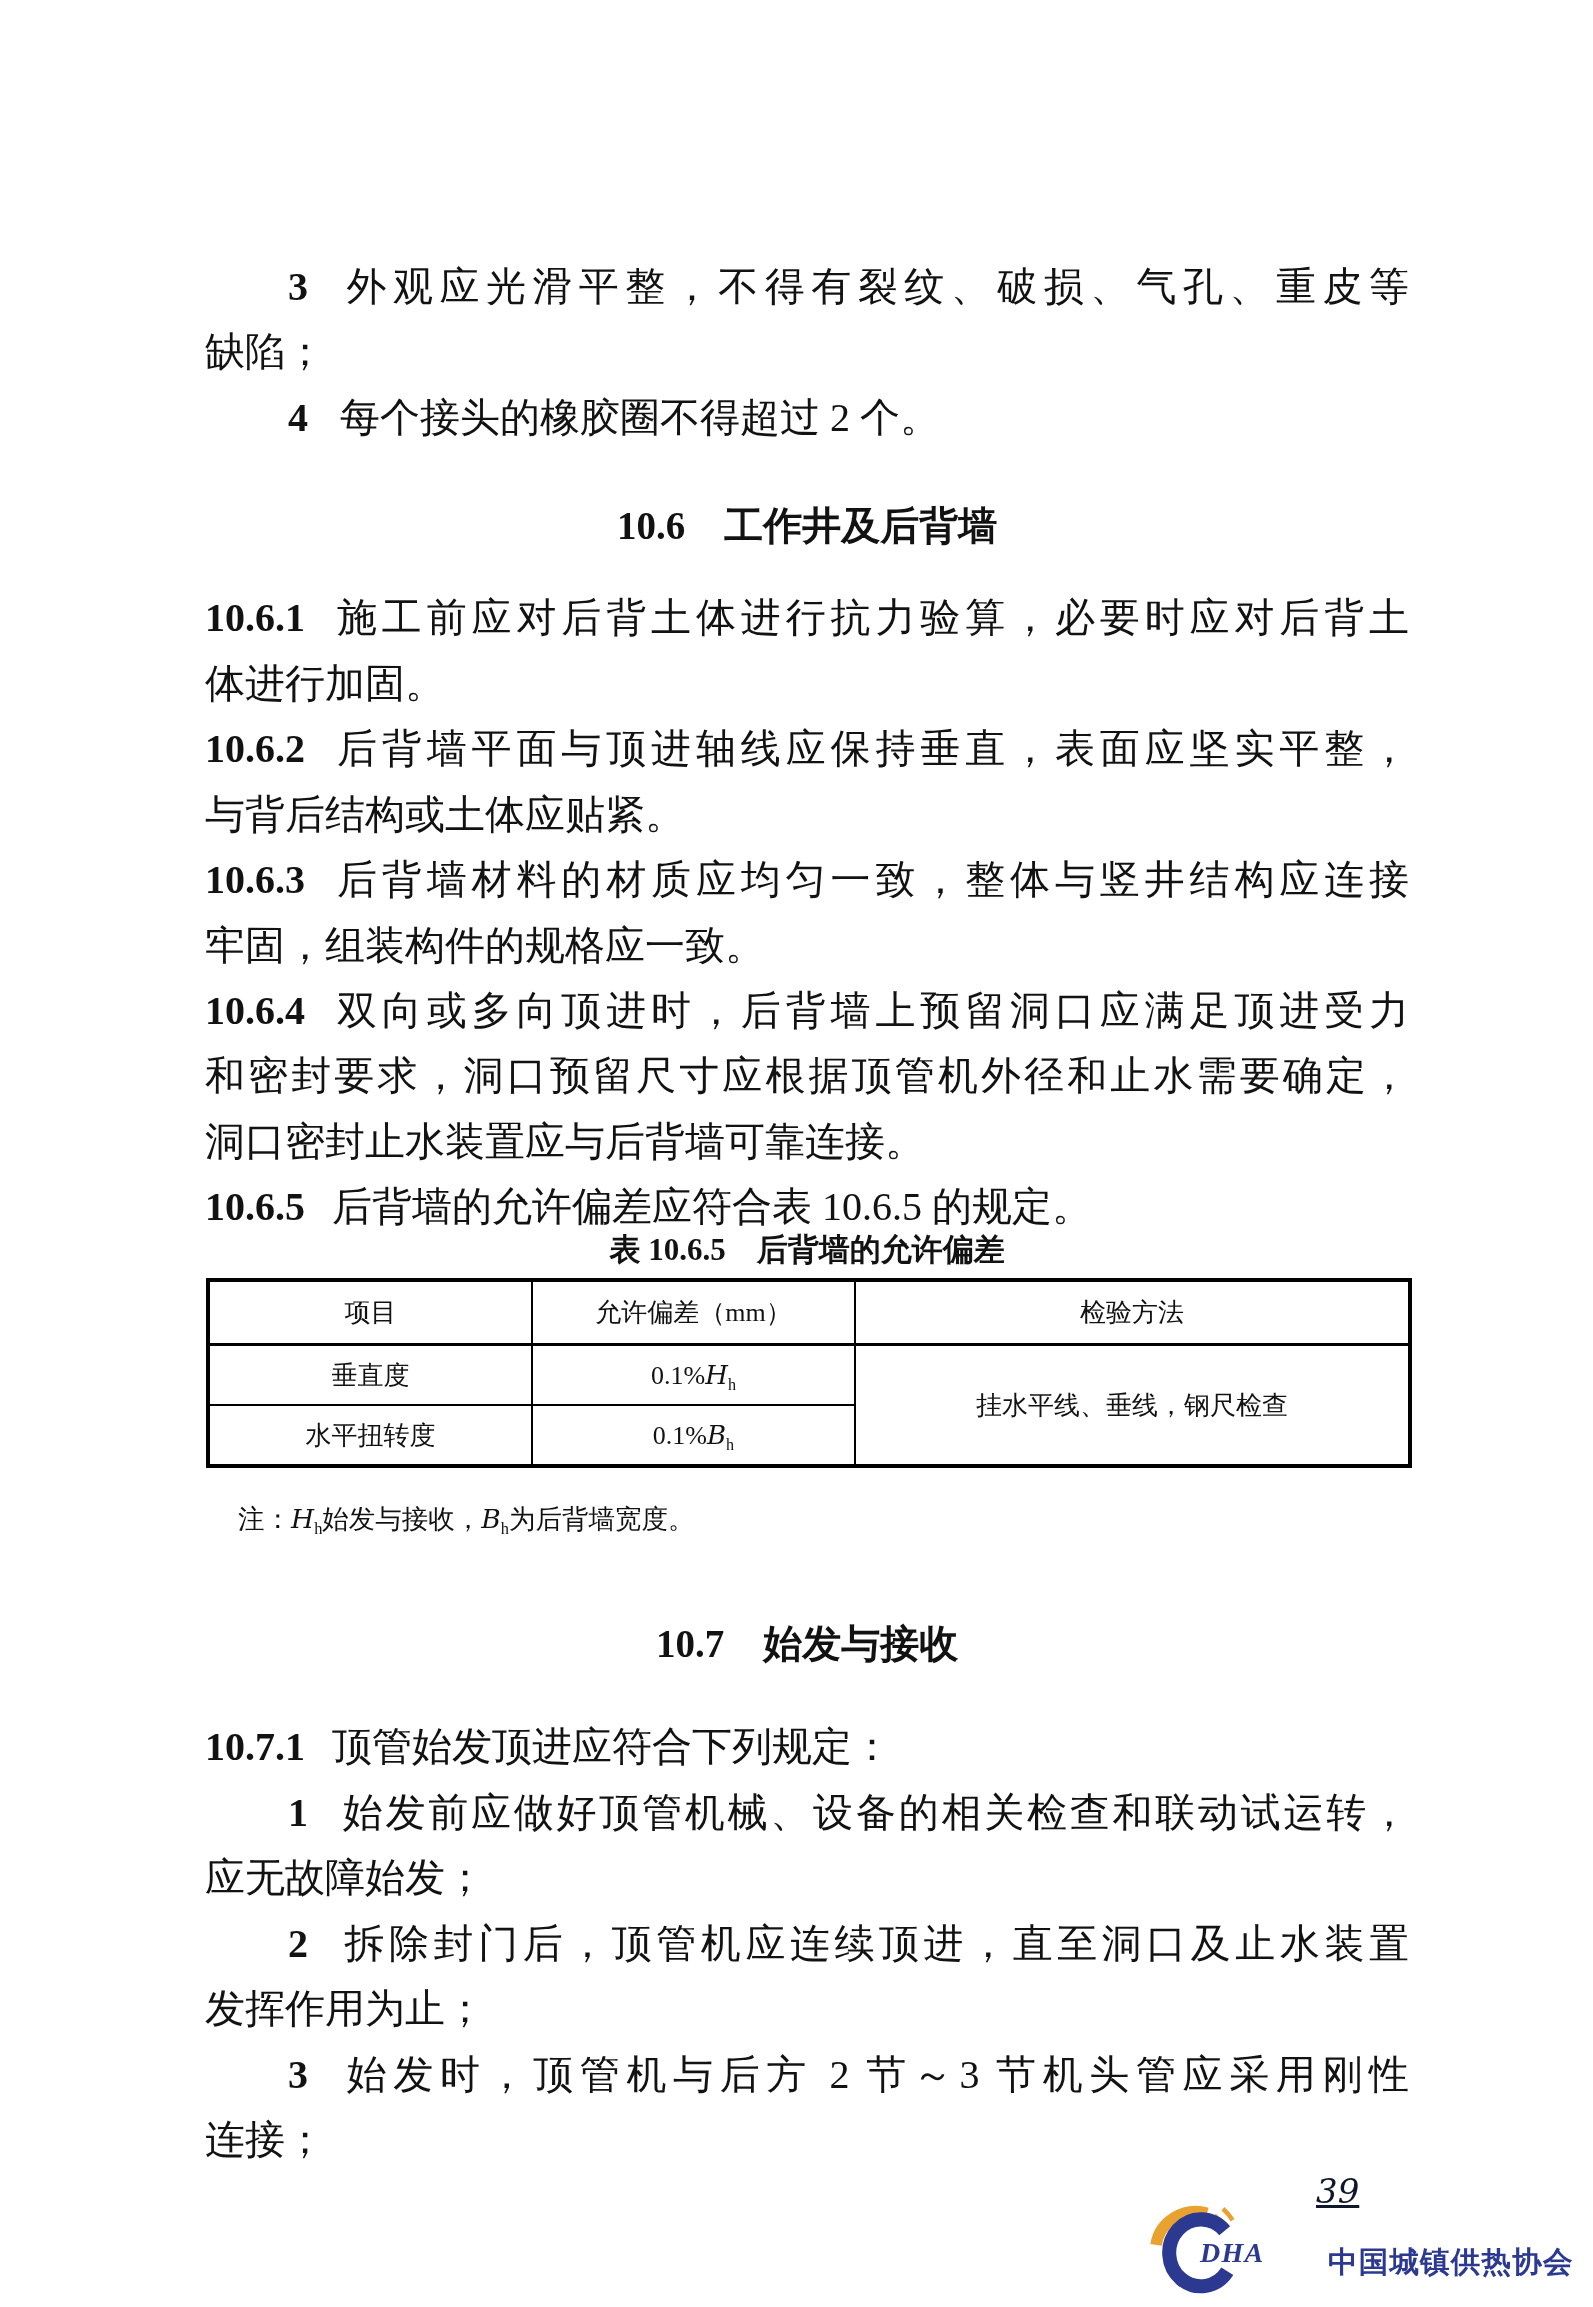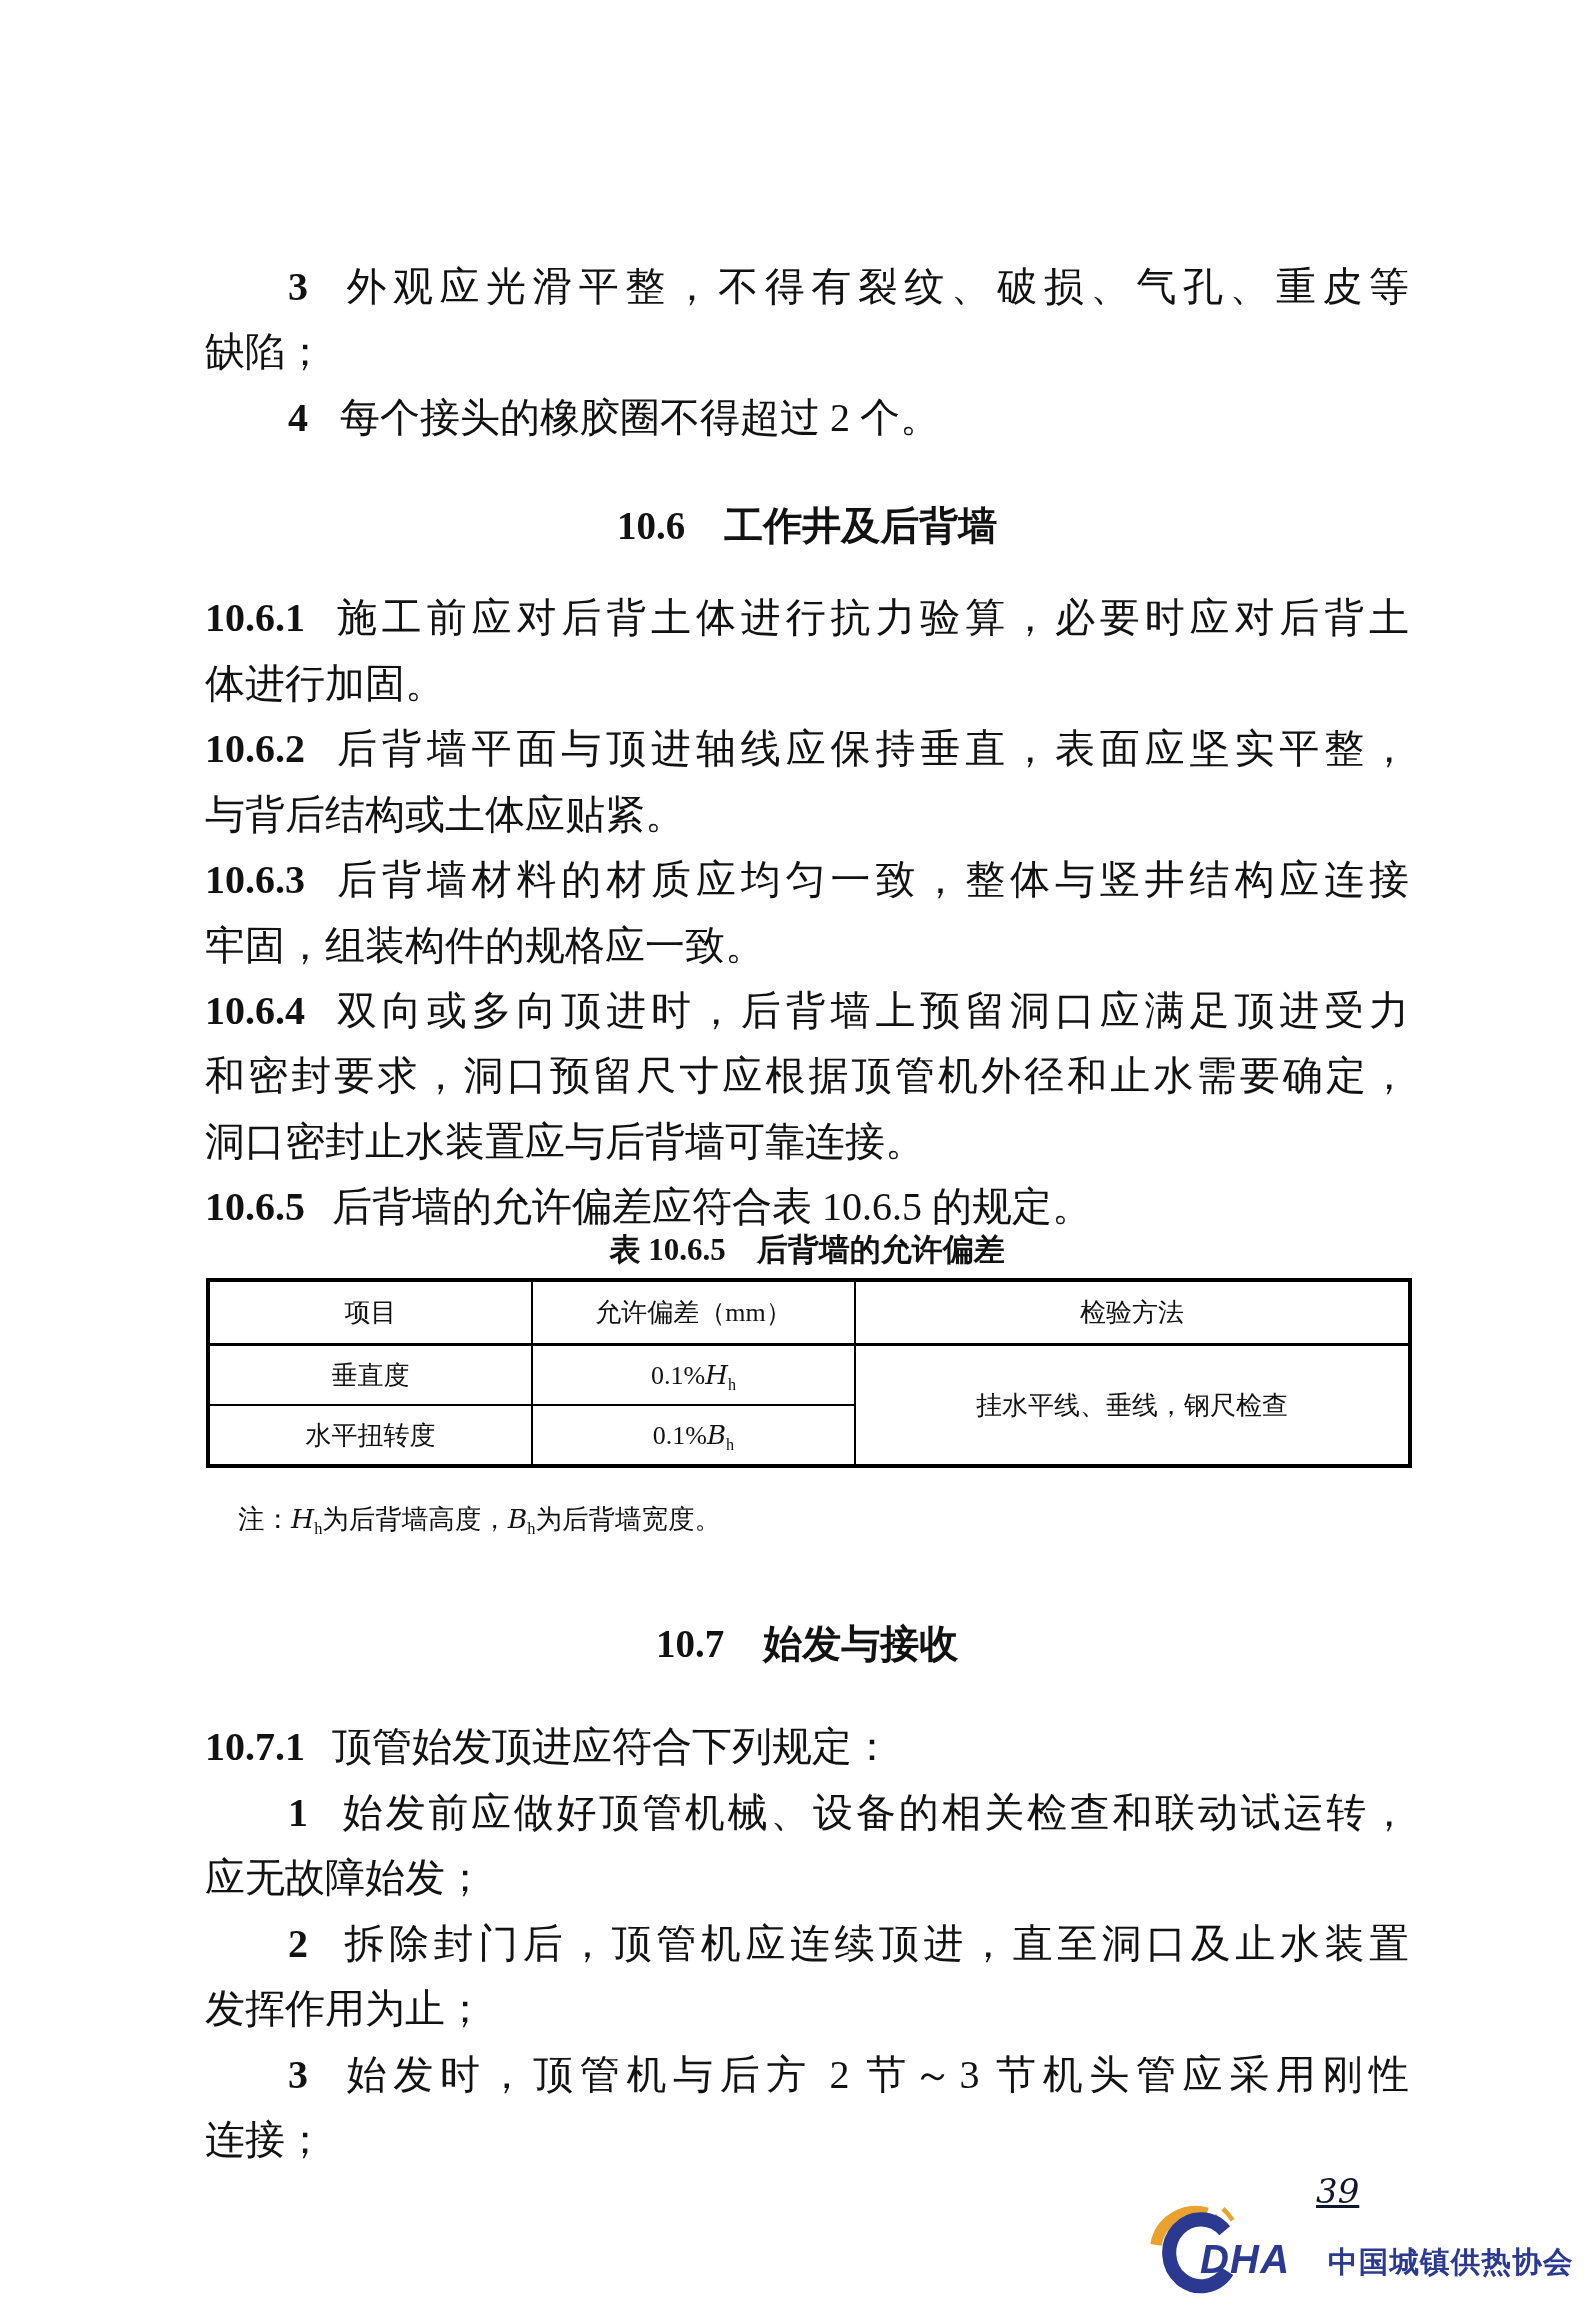--- a/index.html
+++ b/index.html
@@ -24,22 +24,22 @@
   .spec tr.r2 td{height:58px;}
   .spec td.method{border-bottom:2.4px solid #000;}
   .tolv{font-style:italic;font-family:"DejaVu Serif",serif;}
   sub{font-size:0.62em;line-height:0;}
   .note{position:absolute;left:238px;top:1502px;font-size:26.5px;line-height:33px;white-space:nowrap;}
   .notev{font-style:italic;font-family:"DejaVu Serif",serif;}
   .pagenum{position:absolute;left:1316px;top:2171px;font-size:34px;font-style:italic;
            font-family:"DejaVu Serif",serif;color:#0f172a;text-decoration:underline;}
   .logo{position:absolute;left:1149px;top:2204px;width:436px;height:100px;}
   .logo svg{position:absolute;left:0;top:0;}
-  .logo .dha{position:absolute;left:51px;top:33px;font-size:40px;font-weight:bold;
-             font-style:italic;font-family:Liberation Sans, sans-serif;letter-spacing:1.2px;}
+  .logo .dha{position:absolute;left:51px;top:33px;font-size:28px;font-weight:bold;
+             font-style:italic;font-family:Liberation Serif, serif;letter-spacing:1.2px;}
   .logo .org{position:absolute;left:179px;top:39px;font-size:29.5px;font-weight:bold;
              font-family:"Liberation Sans",sans-serif;letter-spacing:1.2px;white-space:nowrap;}
 </style>
 </head>
 <body>
 
 <div class="page">
 
   <div class="line indent just" style="top:250px"><span class="inum">3</span><span>外观应光滑平整，不得有裂纹、破损、气孔、重皮等</span></div>
   <div class="line" style="top:315px"><span>缺陷；</span></div>
@@ -81,21 +81,21 @@
       <td><span>0.1%</span><span class="tolv">H</span><sub>h</sub></td>
       <td class="method" rowspan="2">挂水平线、垂线，钢尺检查</td>
     </tr>
     <tr class="r2">
       <td>水平扭转度</td>
       <td><span>0.1%</span><span class="tolv">B</span><sub>h</sub></td>
     </tr>
   </tbody>
     </table>
 
-  <div class="note"><span>注：</span><span class="notev">H</span><sub>h</sub><span>为后背墙高度，</span><span class="notev">B</span><sub>h</sub><span>为后背墙宽度。</span></div>
+  <div class="note"><span>注：</span><span class="notev">H</span><sub>h</sub><span>始发与接收，</span><span class="notev">B</span><sub>h</sub><span>为后背墙宽度。</span></div>
 
   <div class="heading" style="top:1620px">10.7　始发与接收</div>
 
   <div class="line" style="top:1710px"><span class="num">10.7.1</span><span>顶管始发顶进应符合下列规定：</span></div>
 
   <div class="line indent just" style="top:1776px"><span class="inum">1</span><span>始发前应做好顶管机械、设备的相关检查和联动试运转，</span></div>
   <div class="line" style="top:1841px"><span>应无故障始发；</span></div>
 
   <div class="line indent just" style="top:1907px"><span class="inum">2</span><span>拆除封门后，顶管机应连续顶进，直至洞口及止水装置</span></div>
   <div class="line" style="top:1972px"><span>发挥作用为止；</span></div>

